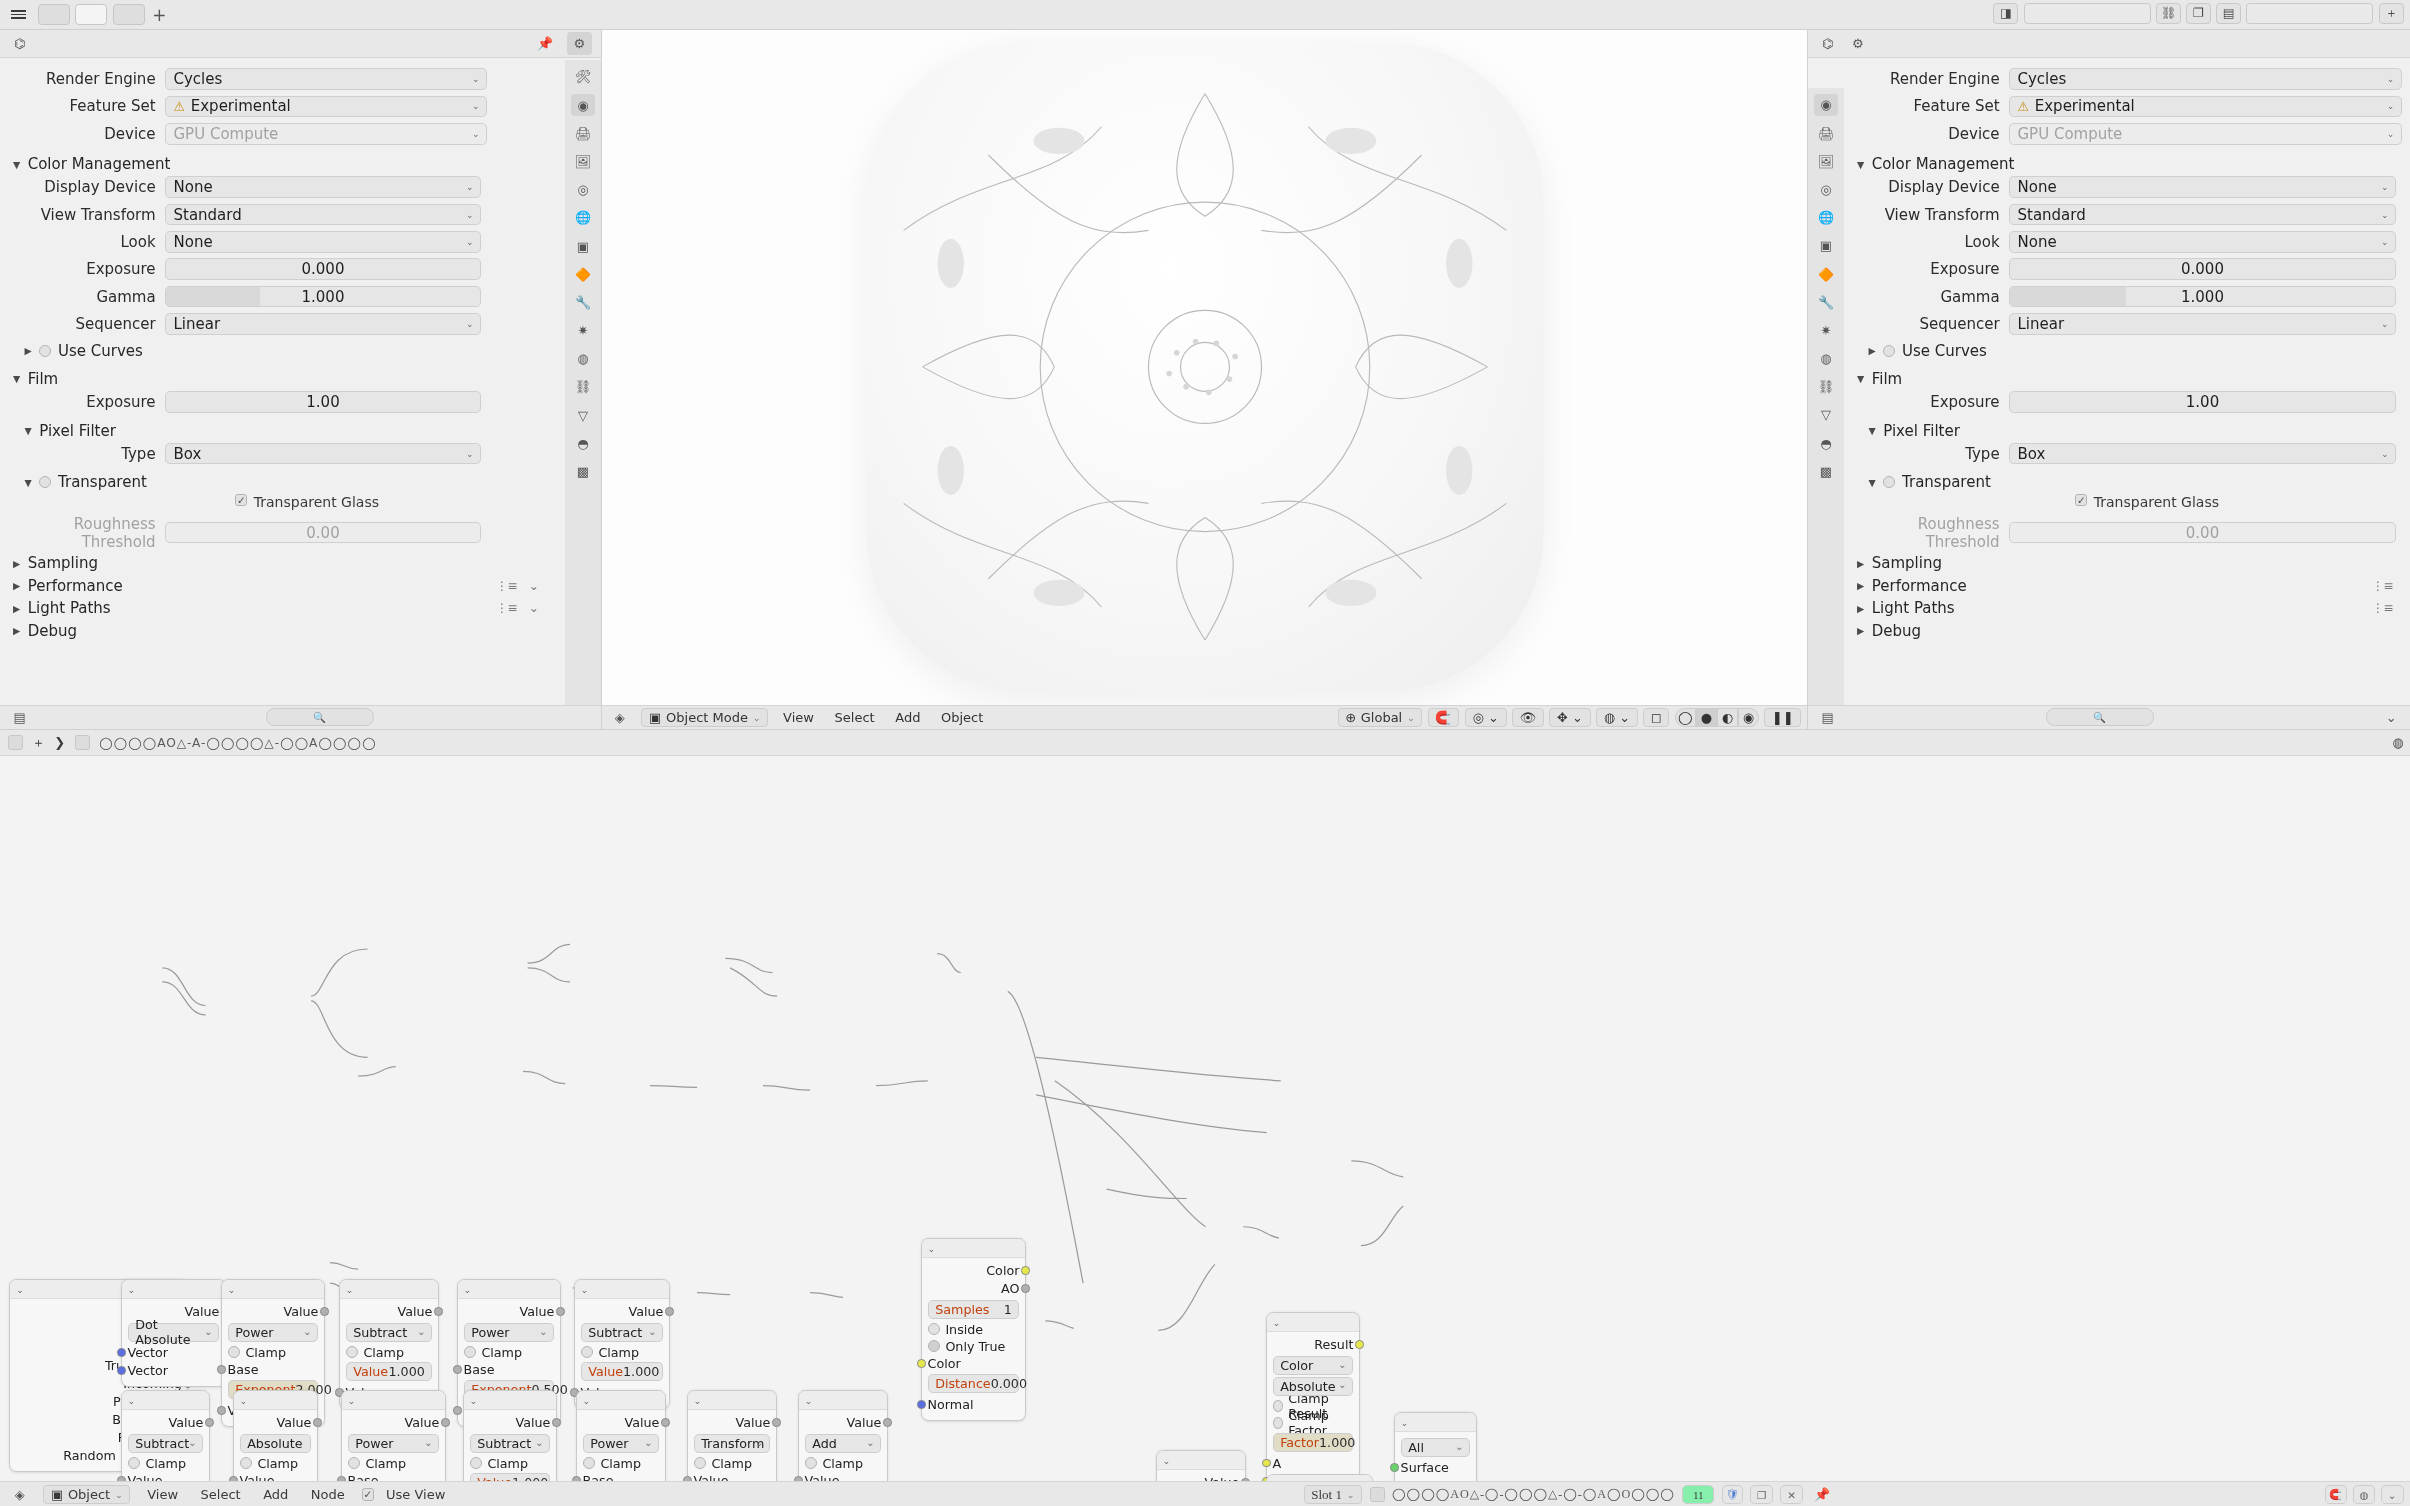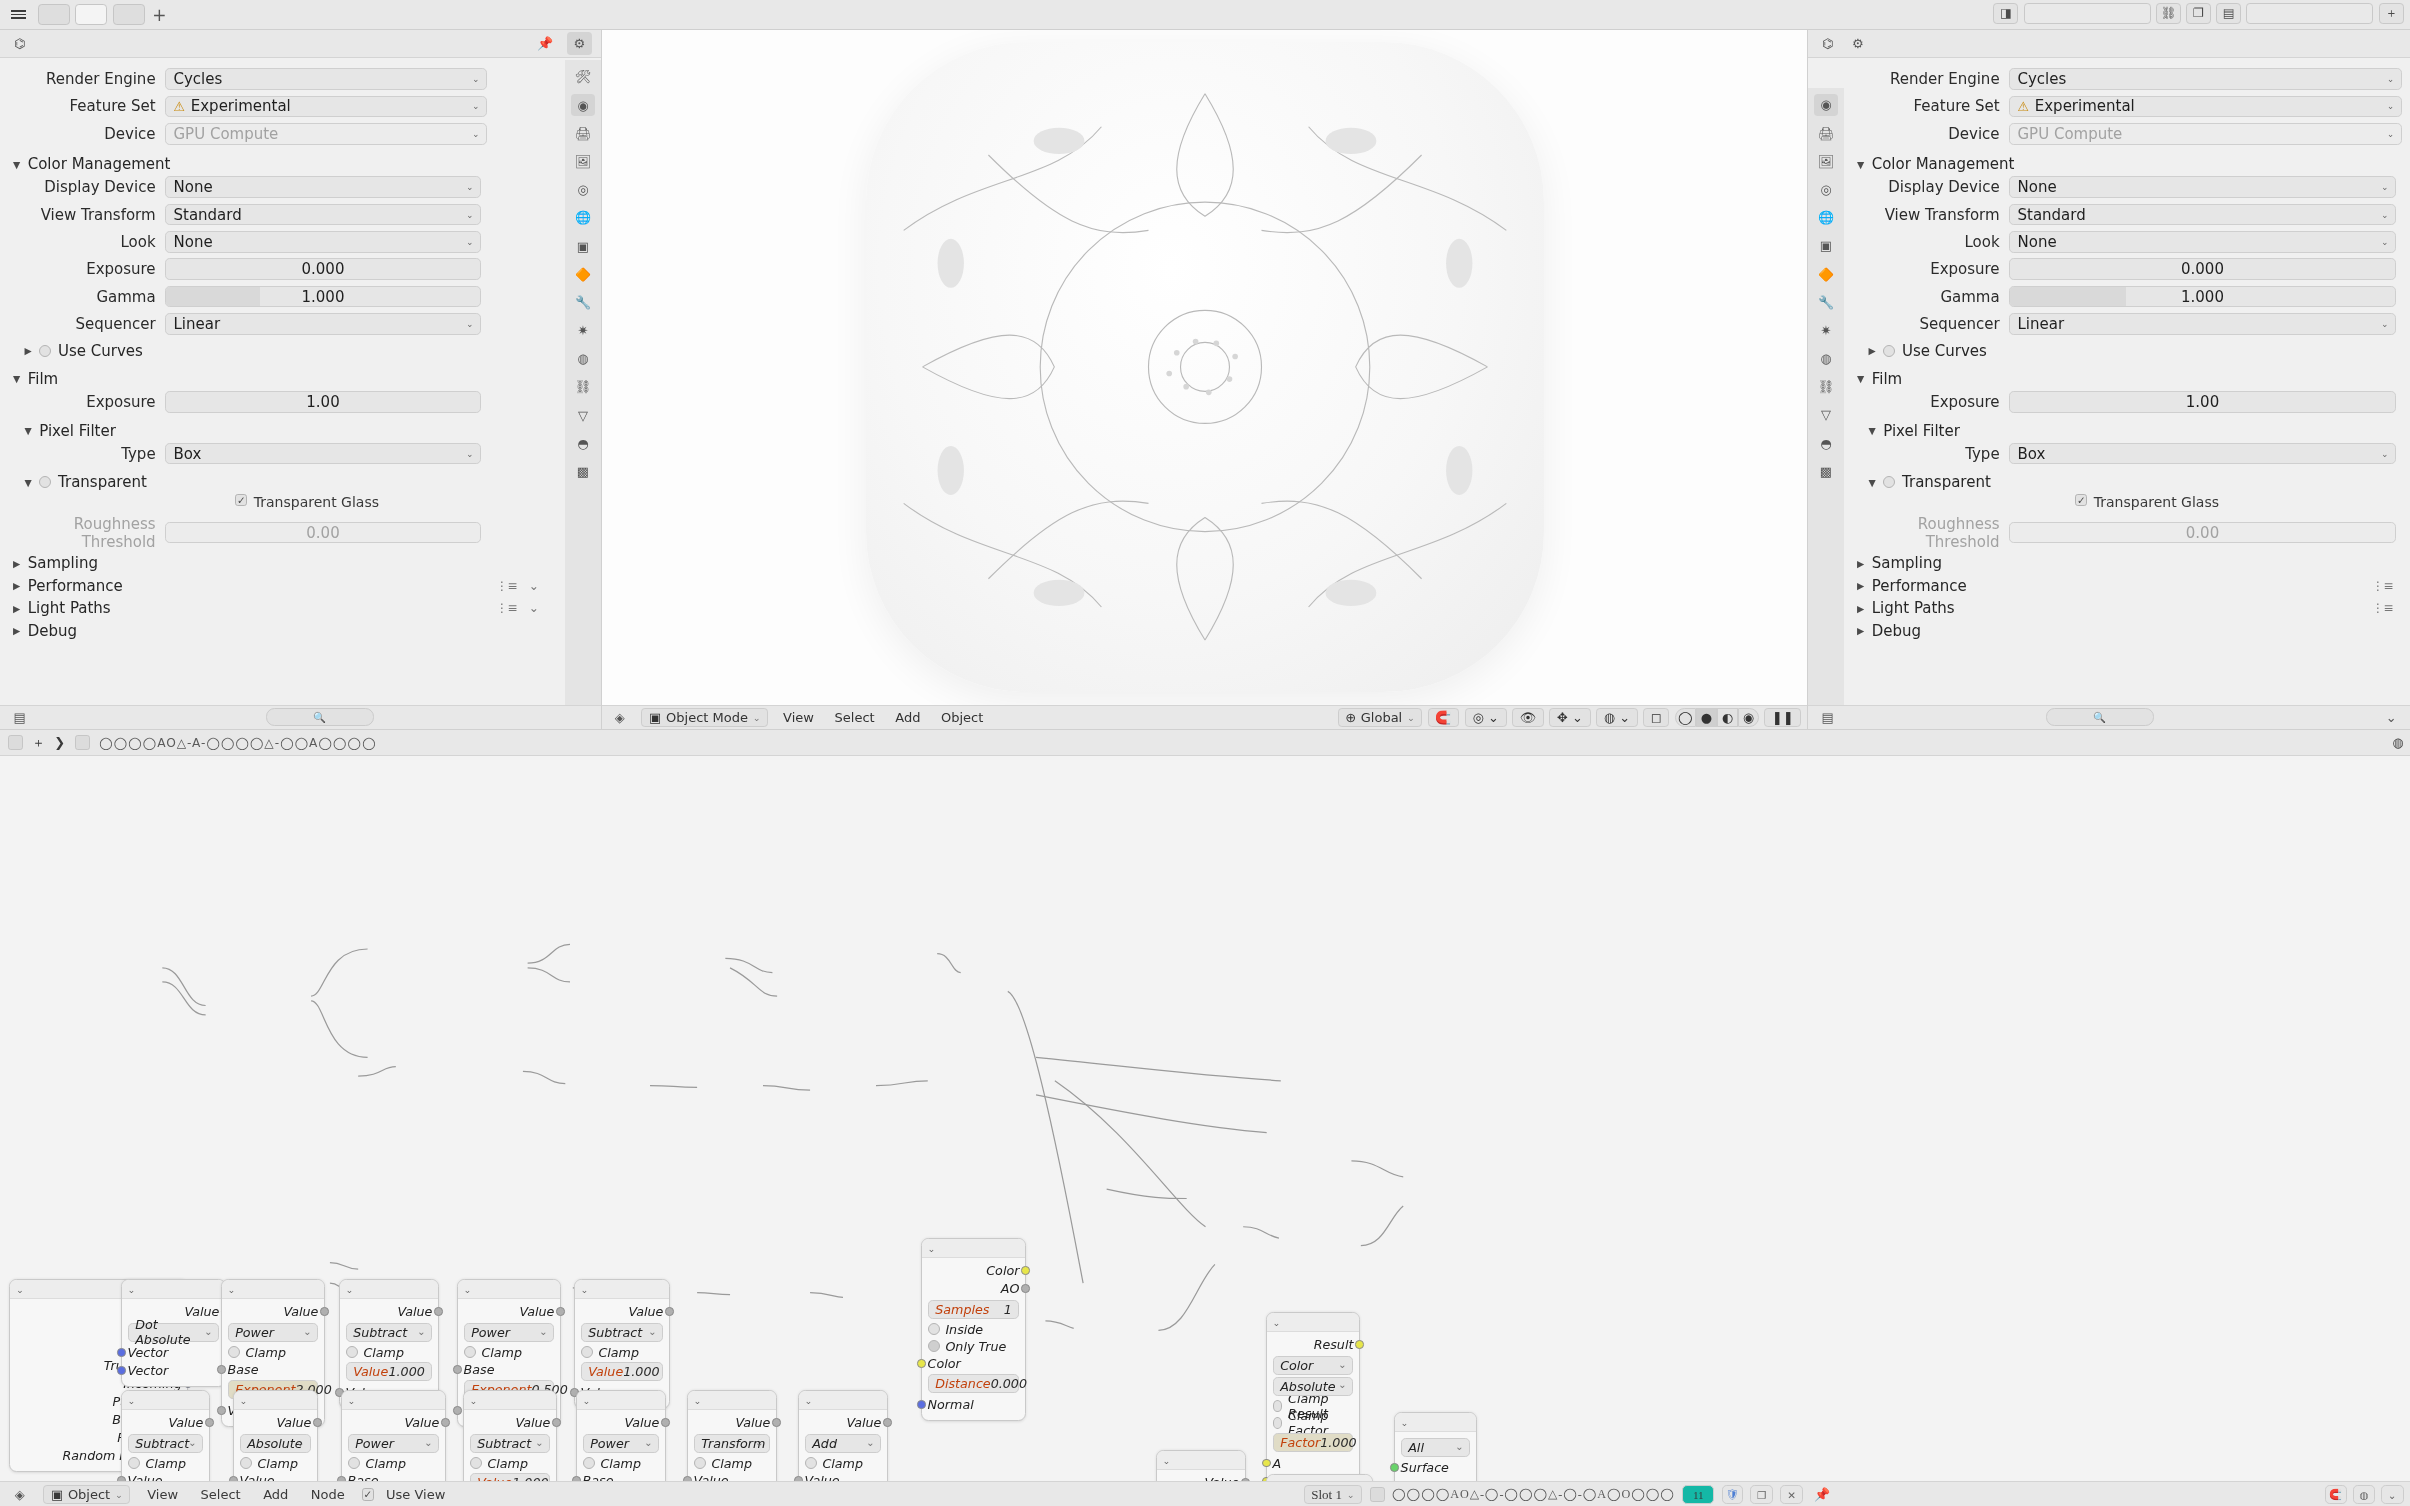--- a/index.html
+++ b/index.html
@@ -116,21 +116,21 @@
   .ne-canvas { position: absolute; top: 26px; left: 0; right: 0; bottom: 26px; background: #f3f3f3; overflow: hidden; }
   .ne-footer { position:absolute; bottom:0; left:0; right:0; height: 26px; background:#e8e8e8; border-top:0.9px solid #d4d4d4;
                display:flex; align-items:center; gap:11.3px; padding: 0 7.5px; font-size: 13px; color:#3a3a3a; }
 
   .node {
     position: absolute; background: #f7f7f7; border: 0.9px solid #c9c9c9; border-radius: 7.5px;
     box-shadow: 0 0.9px 2.8px rgba(0,0,0,0.10); font-size: 13px; color: #222;
   }
   .node .nhead { height: 19px; border-radius: 6.6px 6.6px 0 0; background: #ededed; border-bottom:0.9px solid #dcdcdc;
                  display:flex; align-items:center; padding-left: 5.6px; color:#666; font-size: 9.4px;}
-  .node .nbody { padding: 3.8px 5.6px 6.6px 5.6px; font-style: italic; }
+  .node .nbody { padding: 3.8px 5.6px 6.6px 5.6px; }
   .srow { height: 18px; display: flex; align-items: center; position: relative; font-size: 12.7px; }
   .srow.right { justify-content: flex-end; }
   .sock { position: absolute; width: 8.5px; height: 8.5px; border-radius: 50%; border: 0.9px solid #8a8a8a; top: 4.7px; }
   .sock.l { left: -10.4px; }
   .sock.r { right: -10.4px; }
   .s-yellow { background: #e7e64a; }
   .s-grey { background: #b0b0b0; }
   .s-blue { background: #5b6ee0; }
   .s-green { background: #68d36a; }
   .widget {
@@ -140,21 +140,21 @@
   .widget .wl { color: #c2410c; }
   .widget .wr { margin-left: auto; color: #2a2a2a; }
   .widget.menu::after { content: "⌄"; position:absolute; right: 5.6px; top: 0.9px; color:#777; font-size: 10.4px; }
   .widget.hl { background: #e0dcc6; }
   .cbrow { height: 17px; display:flex; align-items:center; font-size: 12.7px; }
   .cbrow .radio, .cbrow .chk { margin-right: 5.6px; }
 
   .wires { position: absolute; inset: 0; pointer-events: none; }
   .imgbtn { width: 22.6px; height: 19px; background: #e6e6e6; border: 0.9px solid #cdcdcd; border-radius: 4.7px;
             display:flex; align-items:center; justify-content:center; font-size: 10.4px; color:#666;}
-  .imgcount { width: 32px; height: 19px; background:#14b8a6; border:0.9px solid #cdcdcd; border-radius:5px;
+  .imgcount { width: 32px; height: 19px; background:#86efac; border:0.9px solid #cdcdcd; border-radius:5px;
               display:flex; align-items:center; justify-content:center; font-size: 11.3px;}
   .shieldbtn { width: 21px; height: 19px; background:#e6e6e6; border:0.9px solid #cdcdcd; border-radius:4.7px;
                display:flex; align-items:center; justify-content:center; font-size: 10.4px; color:#4d7fd4;}
   .bc-icon { width: 15px; height: 15px; background:#dcdcdc; border:0.9px solid #c6c6c6; border-radius:2.8px;}
   .glyphrow { letter-spacing: 0.9px; color: #5a5a5a; font-size: 12.2px; }
 
   .divider-v { position:absolute; top:0; bottom:0; width:0.9px; background:#d0d0d0; }
   .divider-h { position:absolute; left:0; right:0; height:0.9px; background:#d0d0d0; }
 </style>
 </head>

